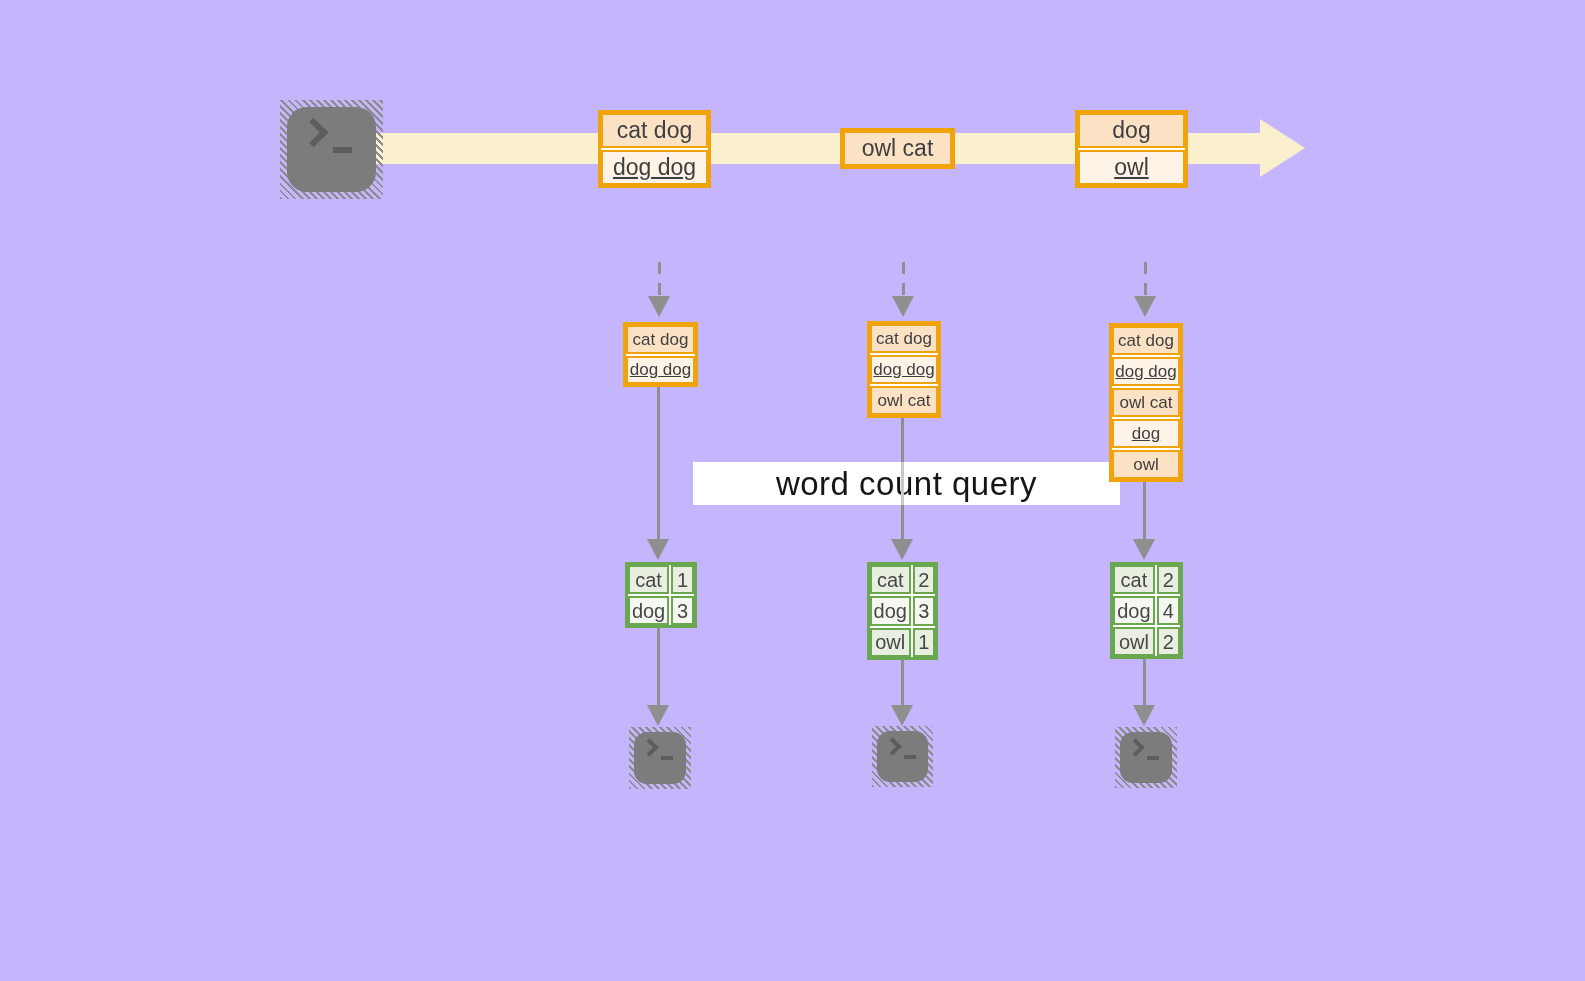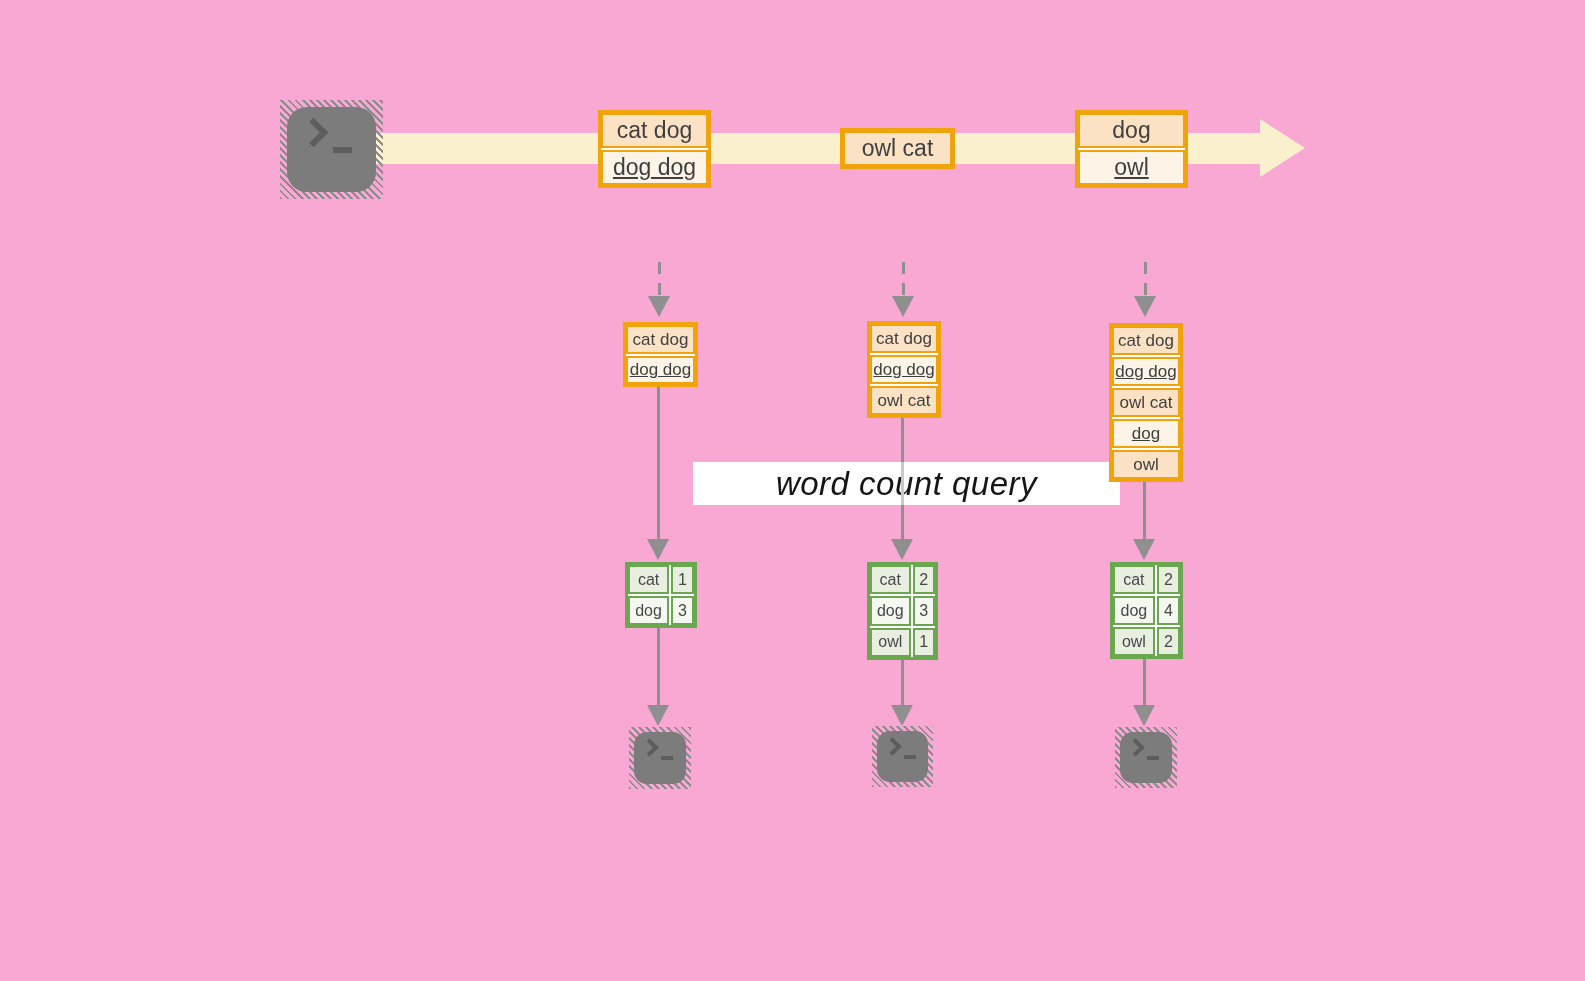--- a/index.html
+++ b/index.html
@@ -1,53 +1,53 @@
 <!DOCTYPE html>
 <html><head>
 <meta charset="utf-8">
 <style>
   html,body{margin:0;padding:0;background:#000;}
-  #stage{position:relative;width:1585px;height:981px;background:#f9a8d4;overflow:hidden;
+  #stage{position:relative;width:1585px;height:981px;background:#c4b5fd;overflow:hidden;
          font-family:"Liberation Sans",sans-serif;}
 
   
   .obox{position:absolute;display:flex;flex-direction:column;gap:2px;background:#fff;
         border:3px solid #f0a30a;box-sizing:border-box;z-index:5;}
   .obox .row{flex:1;border:2px solid #f0a30a;display:flex;align-items:center;justify-content:center;
              color:#3f3f3f;line-height:1;}
   .row.dark{background:#fbe2c5;}
   .row.light{background:#fdf3e6;text-decoration:underline;}
   .stream-font .row{font-size:23px;}
   .state-font .row{font-size:17px;}
 
   
   .gtable{position:absolute;display:grid;grid-template-columns:1.8fr 1fr;gap:2px;background:#fff;
           border:3px solid #6aa84f;box-sizing:border-box;z-index:5;}
   .gtable .cell{border:2px solid #6aa84f;display:flex;align-items:center;justify-content:center;
-                font-size:16px;color:#474747;line-height:1;}
+                font-size:20px;color:#474747;line-height:1;}
   .cell.r-even{background:#e9efe0;}
   .cell.r-odd{background:#f5f8f1;}
 
   
   .band{position:absolute;left:372px;top:133px;width:888px;height:31px;background:#faf0cd;z-index:1;}
   .band-head{position:absolute;left:1260px;top:119px;width:0;height:0;z-index:1;
              border-top:29px solid transparent;border-bottom:29px solid transparent;
              border-left:45px solid #faf0cd;}
 
   
   .vline{position:absolute;width:3px;background:#8f8f8f;z-index:2;}
   .dashline{position:absolute;width:3px;z-index:2;
             background:repeating-linear-gradient(180deg,#8f8f8f 0 12px,transparent 12px 21px);}
   .ahead{position:absolute;width:0;height:0;z-index:2;
          border-left:11px solid transparent;border-right:11px solid transparent;
          border-top:21px solid #8f8f8f;}
 
   
   .banner{position:absolute;left:693px;top:462px;width:427px;height:43px;background:#ffffff;z-index:3;
-          display:flex;align-items:center;justify-content:center;font-style:italic;}
+          display:flex;align-items:center;justify-content:center;}
   .banner span{font-size:33px;color:#151515;letter-spacing:0.5px;}
   .banner-line{position:absolute;left:901px;top:462px;width:3px;height:43px;background:#c9c9c9;z-index:4;}
 
   
   .term{position:absolute;z-index:5;}
   .term .hatch{position:absolute;inset:0;
                background:repeating-linear-gradient(45deg,#8c8c8c 0 2px,transparent 2px 5px);}
   .term .tbody{position:absolute;background:#7c7c7c;}
   .term.big .tbody{inset:7px;border-radius:20px;}
   .term.small .tbody{inset:5px;border-radius:13px;}

